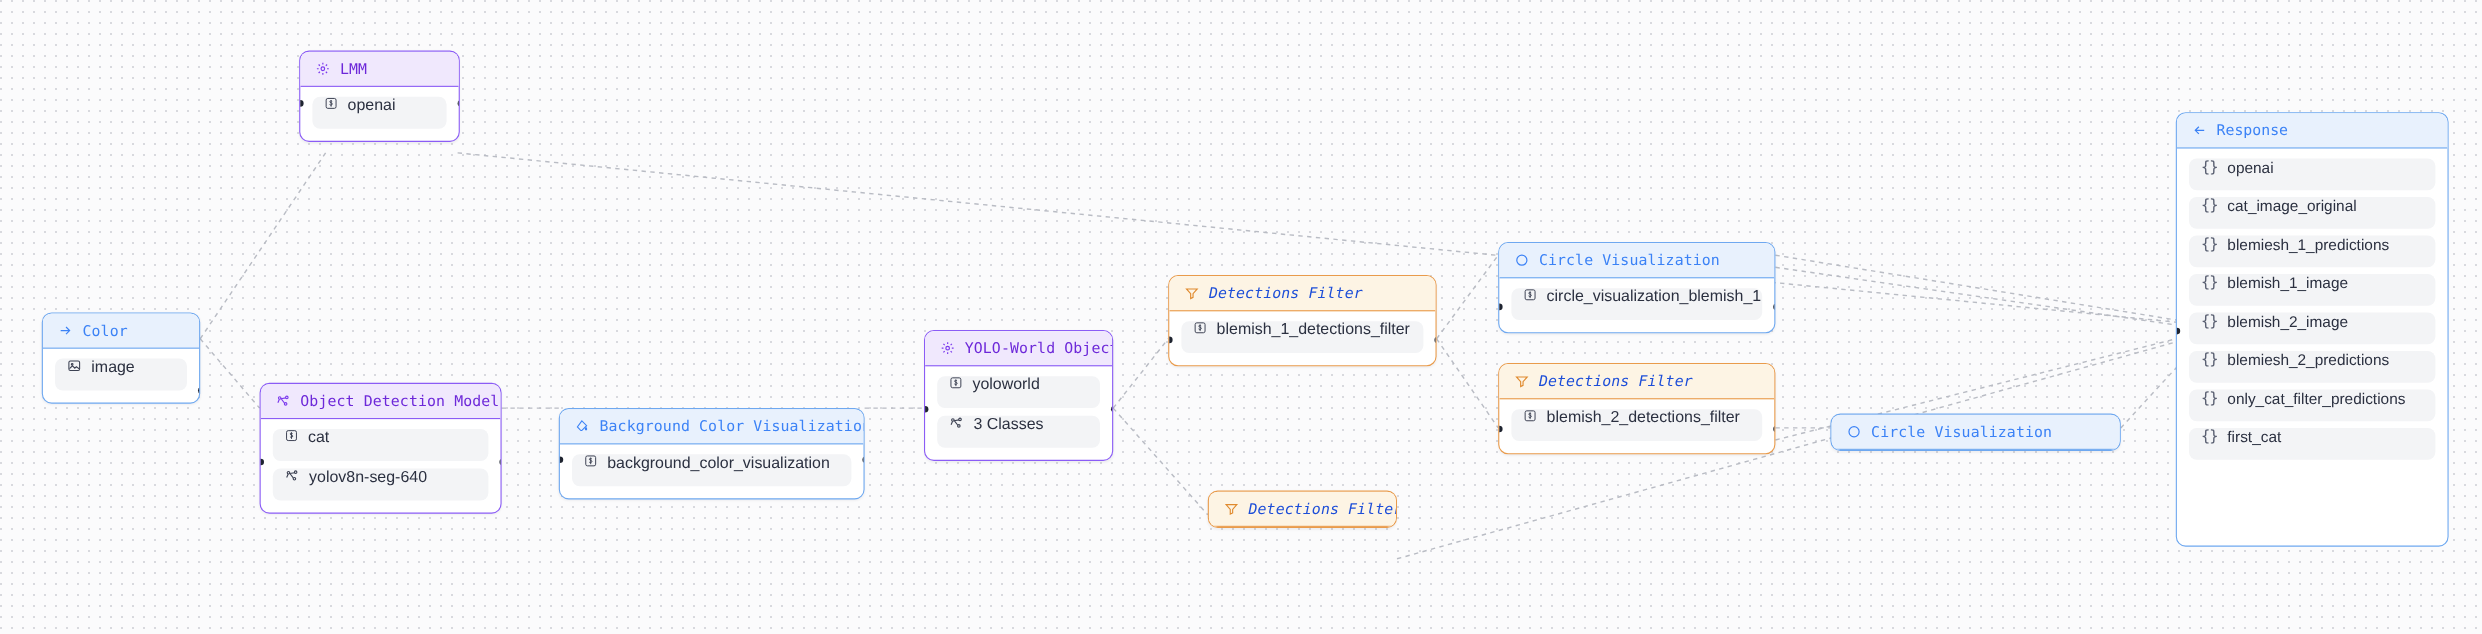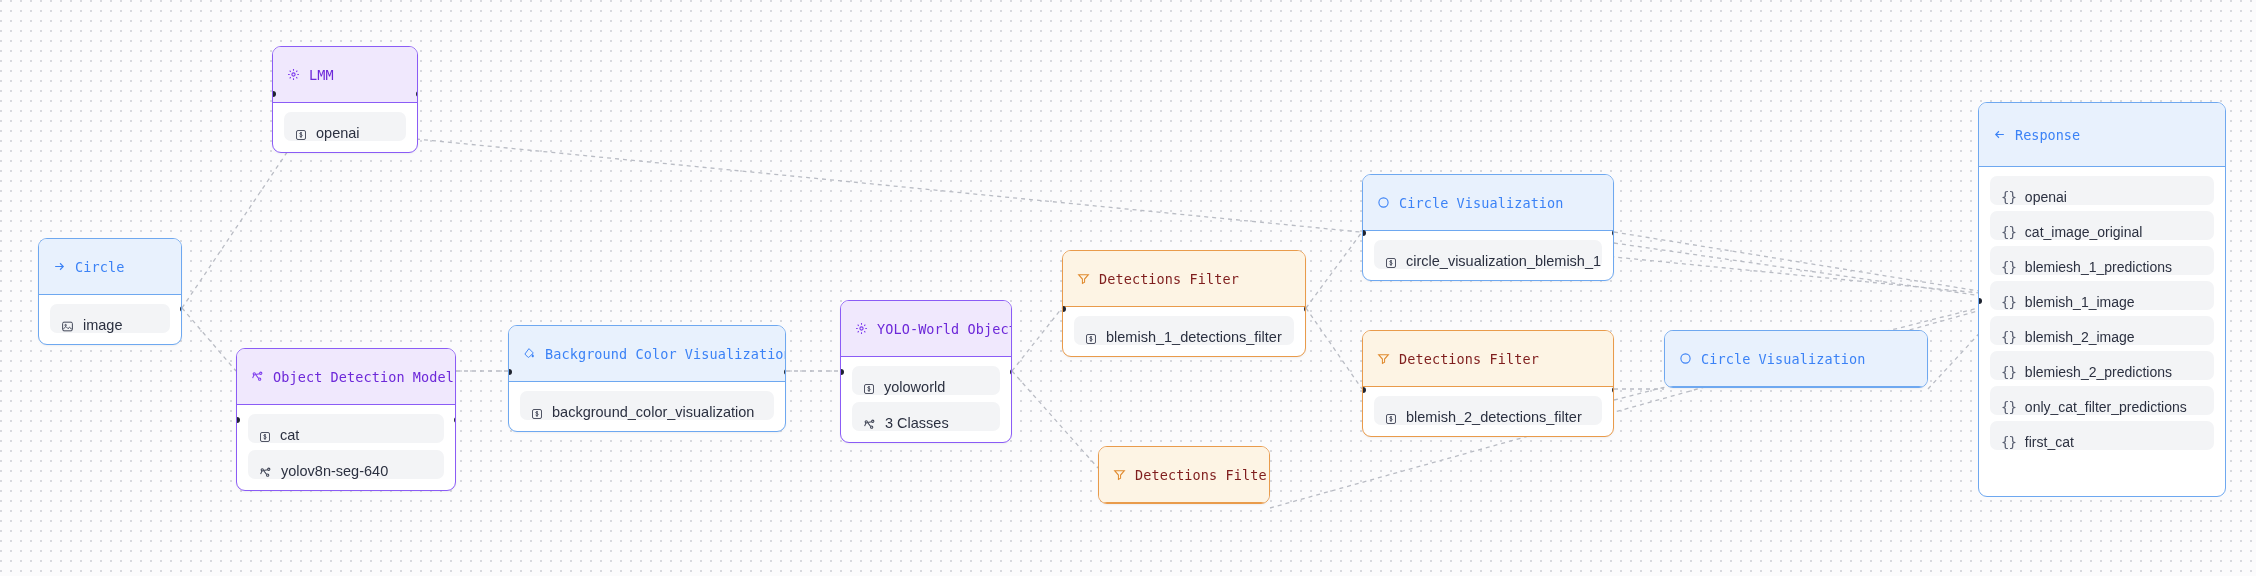--- a/index.html
+++ b/index.html
@@ -22,63 +22,63 @@
     position: absolute;
     box-sizing: border-box;
     border-radius: 9px;
     background: #ffffff;
     border: 1.3px solid #cfd3da;
     overflow: hidden;
     box-shadow: 0 1px 2px rgba(20,25,40,.05);
   }
   .node .hdr {
     display: flex; align-items: center; gap: 9px;
-    padding: 12px 14px;
+    padding: 0 14px;
     height: 31px;
     font-family: "DejaVu Sans Mono", "Liberation Mono", monospace;
     font-size: 13.5px;
     letter-spacing: .1px;
     white-space: nowrap;
     text-align: right;
   }
   .node .body { padding: 9px 11px 11px 11px; display: flex; flex-direction: column; gap: 7px; }
   .row {
-    display: flex; align-items: flex-end; gap: 9px;
+    display: flex; align-items: flex-start; gap: 9px;
     background: #f3f4f6;
     border-radius: 7px;
     height: 29px;
     padding: 0 11px;
     font-size: 14.5px;
     color: #2b3040;
     white-space: nowrap;
   }
   .row .ico { flex: 0 0 auto; display: flex; align-items: center; color: #3d4253; }
   .hdr .ico { flex: 0 0 auto; display: flex; align-items: center; }
 
   
   .n-purple { border-color: #8b5cf6; }
   .n-purple .hdr { background: #f0e8fd; color: #6d28d9; border-bottom: 1.3px solid #8b5cf6; }
   .n-purple .hdr .ico { color: #7c3aed; }
 
   
-  .n-blue { border-color: #6ea8f0; }
+  .n-blue { border-color: #6ea8f0; margin-top: 46px; }
   .n-blue .hdr { background: #e8f1fd; color: #3b82f6; border-bottom: 1.3px solid #6ea8f0; }
   .n-blue .hdr .ico { color: #3b82f6; }
 
   
   .n-orange { border-color: #e99b4b; }
-  .n-orange .hdr { background: #fdf4e4; color: #7f1d1d; border-bottom: 1.3px solid #e99b4b; }
+  .n-orange .hdr { background: #fdf4e4; color: #1d4ed8; border-bottom: 1.3px solid #e99b4b; font-style: italic; }
   .n-orange .hdr .ico { color: #e08a2e; }
 
   
   .panel { position: absolute; box-sizing: border-box; border-radius: 9px; background:#fff;
            border: 1.3px solid #6ea8f0; overflow: hidden; }
   .panel .hdr {
     display:flex; align-items:center; gap: 9px;
-    padding: 16px 14px; height: 31px;
+    padding: 0 14px; height: 31px;
     background:#e8f1fd; color:#3b82f6;
     border-bottom: 1.3px solid #6ea8f0;
     font-family: "DejaVu Sans Mono", "Liberation Mono", monospace;
     font-size: 13.5px;
   }
   .panel .body { padding: 9px 11px 11px 11px; display:flex; flex-direction:column; gap: 6px; }
   .panel .row { font-size: 14px; }
   .panel .row .ico { color:#5a6072; font-family:"DejaVu Sans Mono", monospace; font-size:14px; letter-spacing:-1px;}
 
   .port { position: absolute; width: 6px; height: 6px; border-radius: 50%;
@@ -134,21 +134,21 @@
     <div class="port" style="left:146px; top:47px;"></div>
   </div>
 
   <div class="node n-blue" style="left:38px; top:238px; width:144px;">
     <div class="hdr">
       <span class="ico">
         <svg width="13" height="13" viewBox="0 0 24 24" fill="none" stroke="currentColor" stroke-width="2">
           <path d="M4 12h15M13 6l6 6-6 6"></path>
         </svg>
       </span>
-      <span>Circle</span>
+      <span>Color</span>
     </div>
     <div class="body">
       <div class="row">
         <span class="ico">
           <svg width="13" height="13" viewBox="0 0 24 24" fill="none" stroke="currentColor" stroke-width="1.8">
             <rect x="3" y="4" width="18" height="16" rx="2.5"></rect>
               <circle cx="8.5" cy="9.5" r="1.4"></circle>
               <path d="M4 17l5-5 4 4 2.5-2.5L20 17"></path>
           </svg>
         </span>

